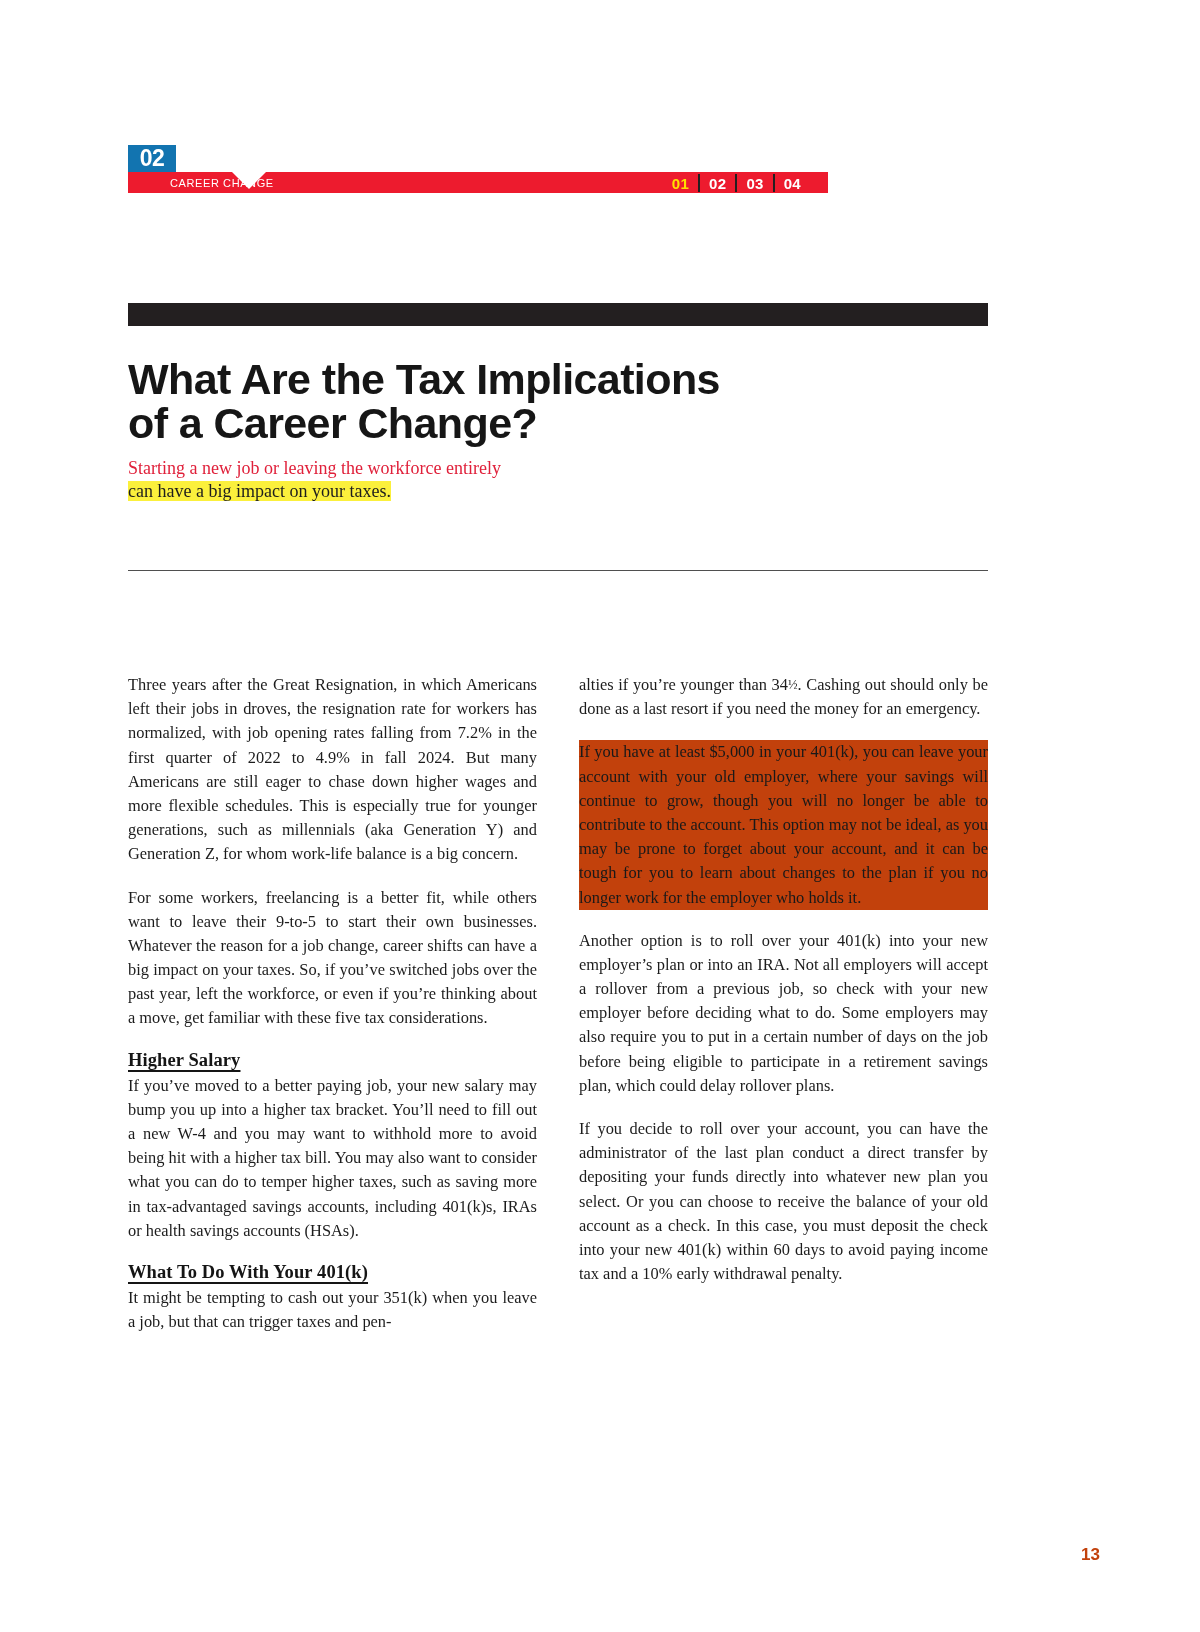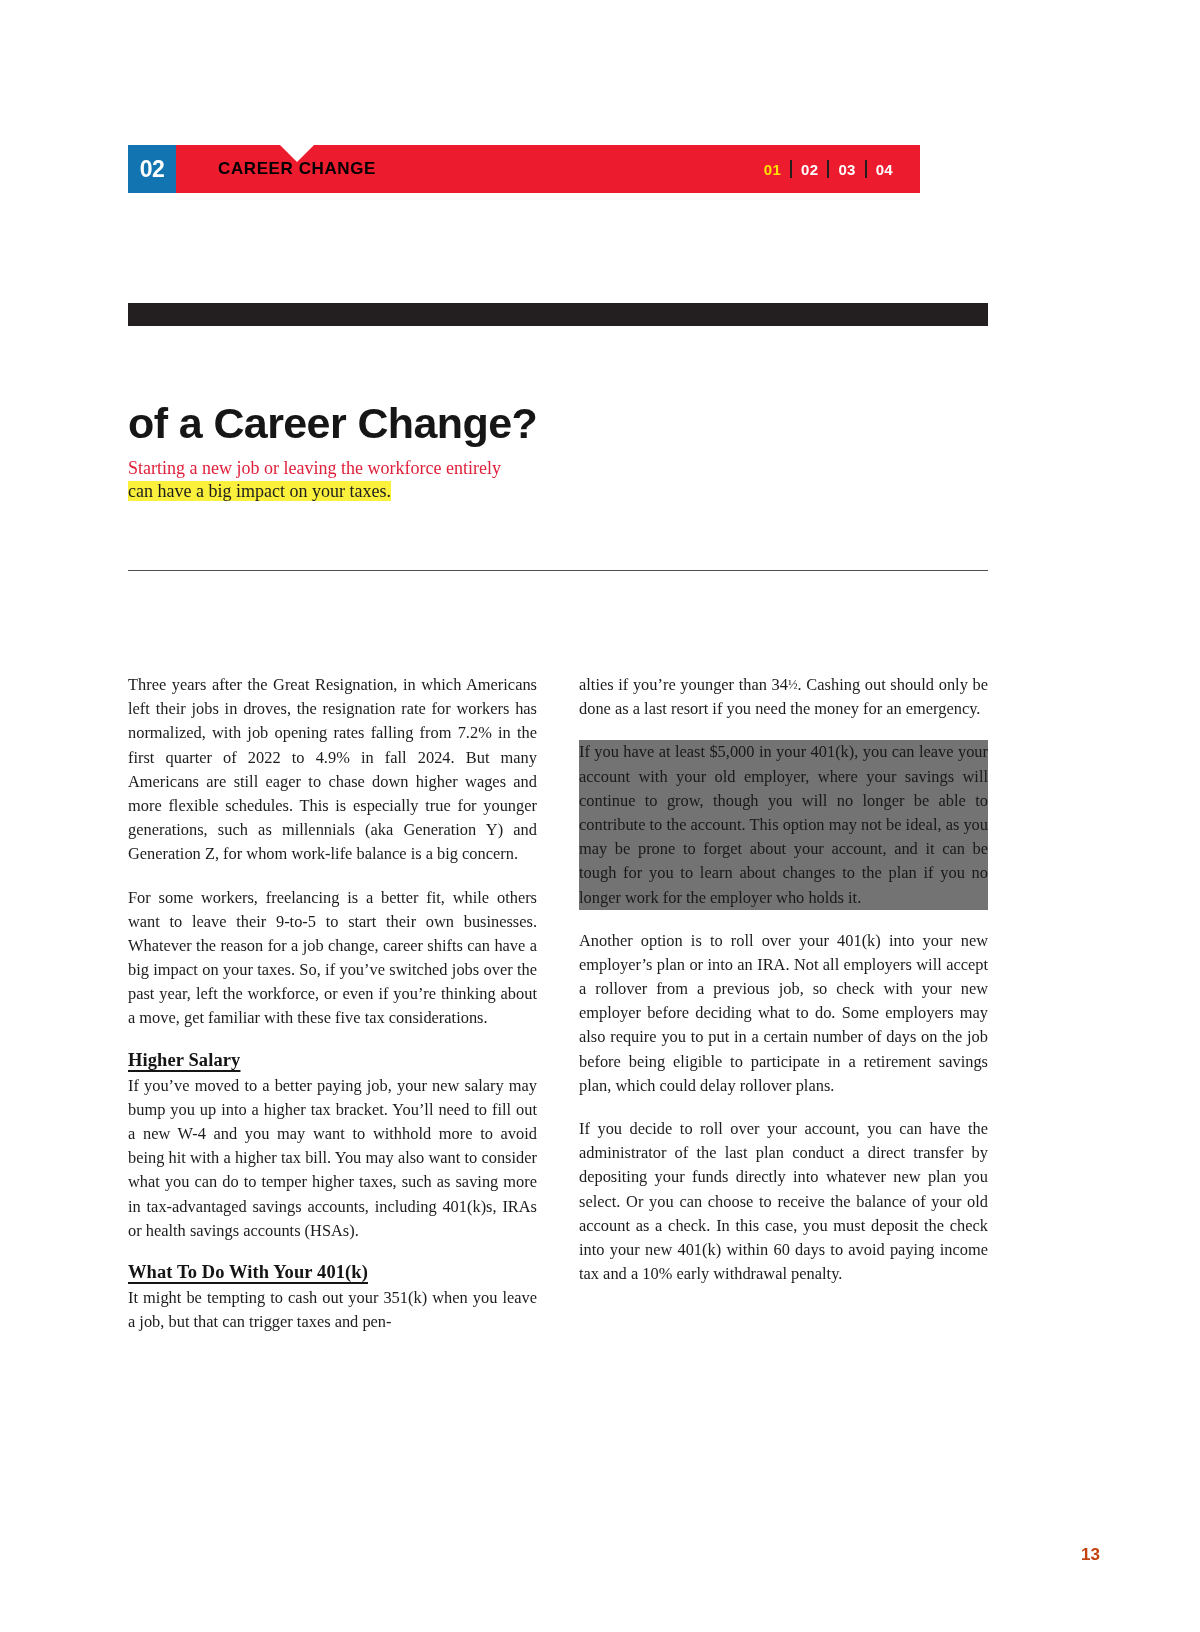--- a/index.html
+++ b/index.html
@@ -19,24 +19,25 @@
     position: absolute;
     inset: 0;
     background: #ffffff;
   }
 
   
   .header-band {
     position: absolute;
     left: 128px;
     top: 145px;
-    width: 792px;
+    width: 700px;
     height: 48px;
     display: flex;
     align-items: stretch;
+    flex-direction: column;
   }
   .chapter-chip {
     width: 48px;
     background: #1274b0;
     color: #ffffff;
     display: flex;
     align-items: center;
     justify-content: center;
     font-family: "Liberation Sans", "DejaVu Sans", sans-serif;
     font-weight: 700;
@@ -58,24 +59,24 @@
     left: 104px;
     top: 0;
     width: 0;
     height: 0;
     border-left: 17px solid transparent;
     border-right: 17px solid transparent;
     border-top: 17px solid #ffffff;
   }
   .section-name {
     font-family: "Liberation Sans", "DejaVu Sans", sans-serif;
-    font-weight: 700;
-    font-size: 17px;
+    font-weight: 400;
+    font-size: 11px;
     letter-spacing: 0.6px;
-    color: #000000;
+    color: #ffffff;
   }
   .pager {
     display: flex;
     align-items: flex-end;
     font-family: "Liberation Sans", "DejaVu Sans", sans-serif;
     font-weight: 700;
     font-size: 15px;
     letter-spacing: 0.3px;
   }
   .pager .pg {
@@ -168,21 +169,21 @@
     font-size: 18.5px;
     font-weight: 700;
     color: #151515;
     text-decoration: underline;
     text-underline-offset: 4px;
     text-decoration-thickness: 1.5px;
     letter-spacing: 0.1px;
   }
   .col h3 + p { margin-top: 3px; }
   p.highlight {
-    background: #737373;
+    background: #c2410c;
     box-decoration-break: clone;
     -webkit-box-decoration-break: clone;
     color: #191919;
   }
   .frac { font-size: 0.78em; vertical-align: 0.08em; }
 
   
   .folio {
     position: absolute;
     right: 100px;
@@ -213,21 +214,21 @@
         <span class="pg">03</span>
         <span class="sep"></span>
         <span class="pg">04</span>
       </div>
     </div>
   </div>
 
   <div class="black-rule"></div>
 
   <div class="title-block">
-    <h1 class="headline"><br><span>of a Career Change?</span></h1>
+    <h1 class="headline"><span>What Are the Tax Implications</span><br><span>of a Career Change?</span></h1>
     <div class="deck">
       <span class="deck-line-1">Starting a new job or leaving the workforce entirely</span>
       <span class="deck-line-2"><span class="hl">can have a big impact on your taxes.</span></span>
     </div>
   </div>
 
   <div class="thin-rule"></div>
 
   <div class="columns">
 

